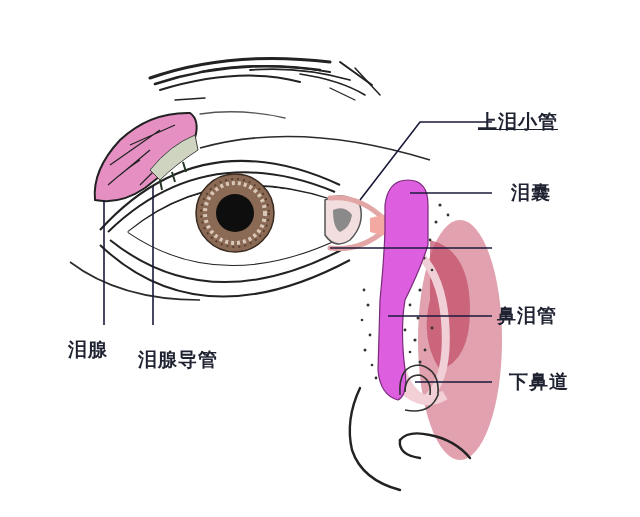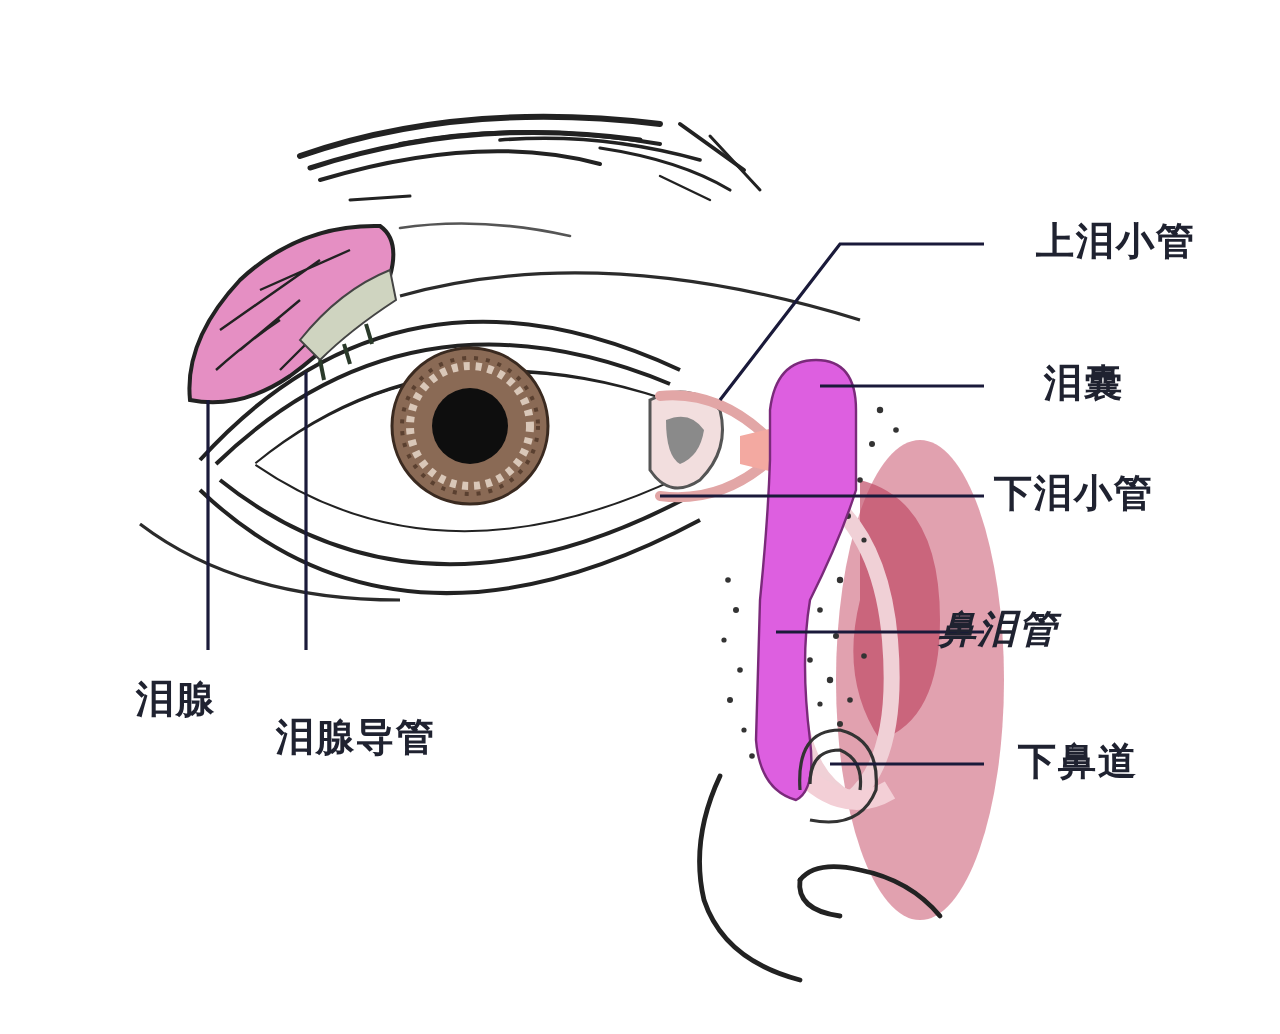--- a/index.html
+++ b/index.html
@@ -121,20 +121,19 @@
       <path d="M360 200 L420 122 L492 122" fill="none"></path>
       <line x1="410" y1="193" x2="492" y2="193"></line>
       <line x1="330" y1="248" x2="492" y2="248"></line>
       <line x1="388" y1="316" x2="492" y2="316"></line>
       <line x1="415" y1="382" x2="492" y2="382"></line>
       <line x1="104" y1="200" x2="104" y2="325"></line>
       <line x1="153" y1="186" x2="153" y2="325"></line>
     </g>
   </svg>
 
-  <span class="label" style="left:518px; top:112px;">上泪小管</span>
-  <span class="label" style="left:522px; top:183px;">泪囊</span>
-  <span class="label" style="left:497px; top:238px;">下泪小管</span>
-  <span class="label" style="left:469px; top:306px;font-style:italic;">鼻泪管</span>
+  <span class="label" style="left:478px; top:112px;text-decoration:underline;">上泪小管</span>
+  <span class="label" style="left:511px; top:183px;">泪囊</span>
+  <span class="label" style="left:497px; top:306px;">鼻泪管</span>
   <span class="label" style="left:509px; top:372px;">下鼻道</span>
   <span class="label" style="left:68px; top:342px;font-family:Liberation Mono, monospace;">泪腺</span>
-  <span class="label" style="left:138px; top:360px;">泪腺导管</span>
+  <span class="label" style="left:138px; top:350px;">泪腺导管</span>
 </div>
 
 </body></html>

